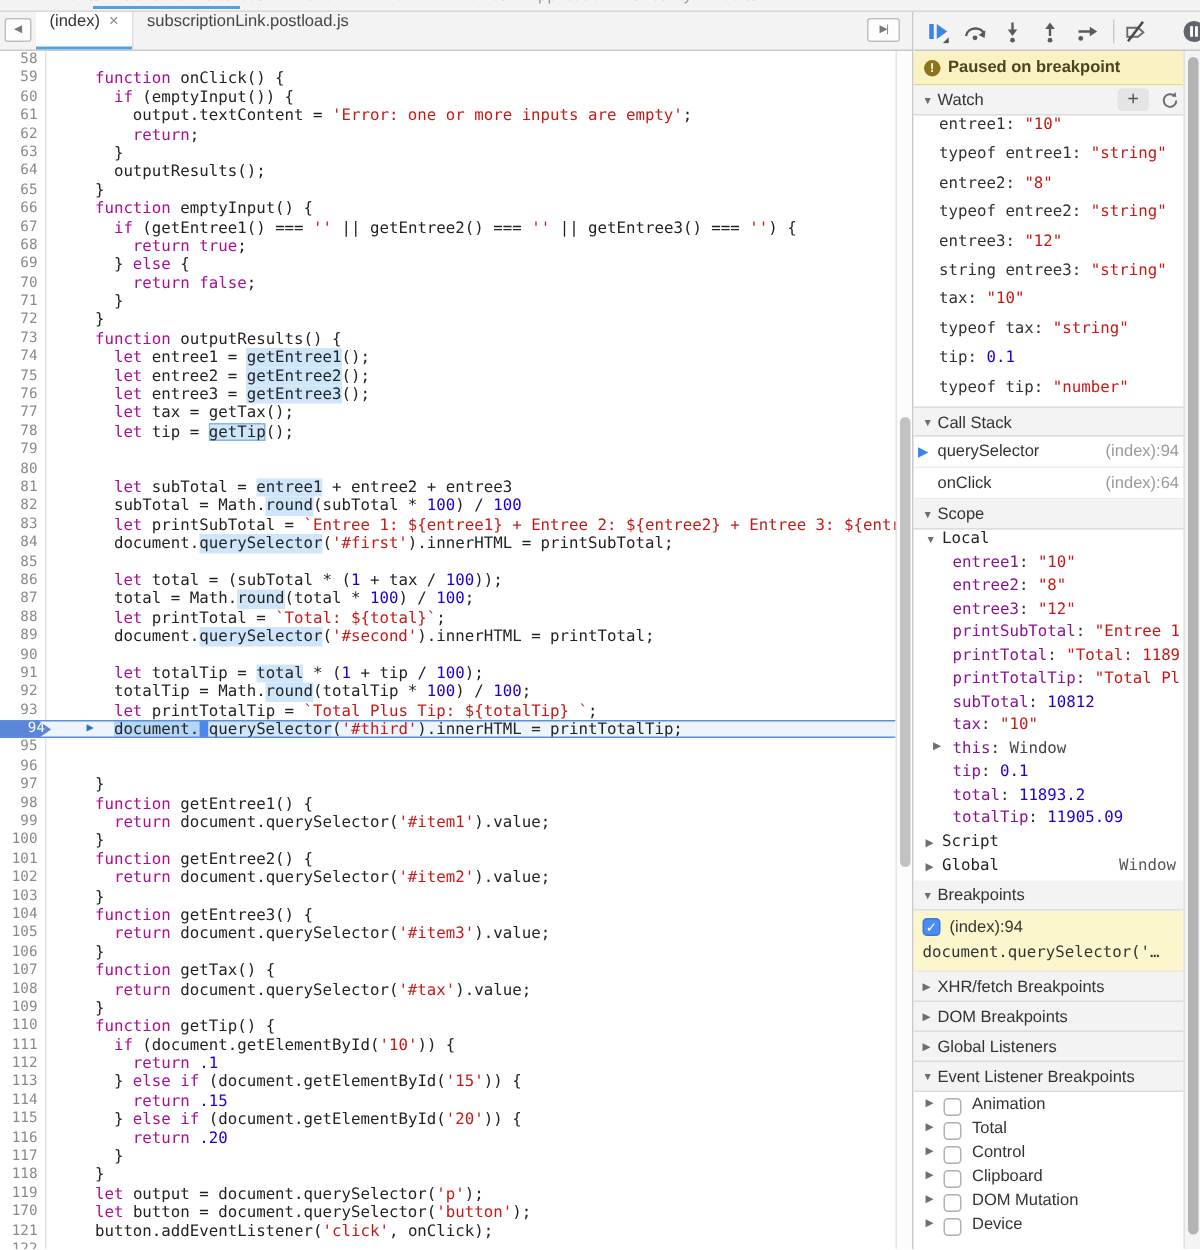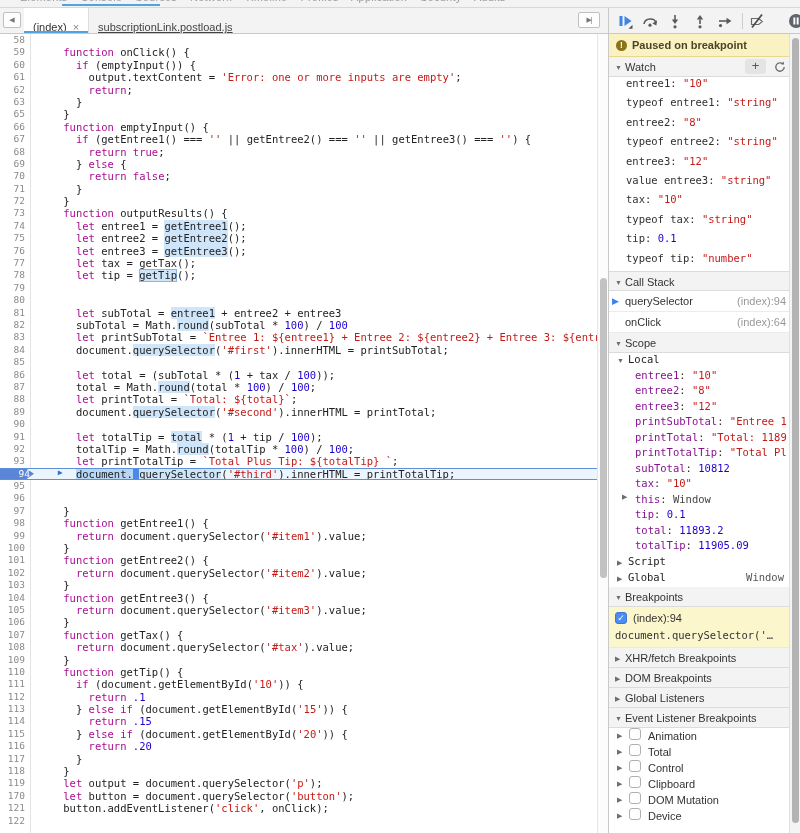--- a/index.html
+++ b/index.html
@@ -11,21 +11,21 @@
   .topstrip-text{position:absolute;left:20px;top:-9px;color:#9a9a9a;font-size:11px;letter-spacing:.2px;white-space:pre;}
   .topstrip-underline{position:absolute;left:62px;bottom:1px;width:98px;height:2px;background:#4fa3e2;}
   
   .mainrow{position:absolute;left:0;top:8px;width:800px;height:825px;display:flex;}
   
   .editor-pane{position:relative;width:608px;height:825px;background:#fff;box-sizing:border-box;}
   .tabbar{position:relative;height:26px;background:#f3f3f3;border-bottom:1px solid #c9c9c9;
     display:flex;align-items:stretch;box-sizing:border-box;}
   .navbtn{width:18px;height:16px;margin:4px 3px;border:1px solid #c0c0c0;border-radius:2px;background:#fdfdfd;
     color:#777;font-size:7px;line-height:14px;text-align:center;box-sizing:border-box;}
-  .tab{position:relative;display:flex;align-items:flex-end;padding:0 9px;color:#333;white-space:nowrap;text-decoration:underline;}
+  .tab{position:relative;display:flex;align-items:flex-start;padding:0 9px;color:#333;white-space:nowrap;}
   .tab.active{background:#fff;border-right:1px solid #ddd;}
   .tab.active::after{content:"";position:absolute;left:0;right:0;bottom:0;height:2px;background:#4fa3e2;}
   .tab .close{margin-left:6px;color:#888;font-size:11px;}
   .tab.plain{color:#444;}
   .tabspacer{flex:1;}
   .panelbtn{width:22px;height:16px;margin:4px 8px 4px 0;border:1px solid #c0c0c0;border-radius:2px;background:#fdfdfd;
     color:#777;font-size:7px;line-height:14px;text-align:center;box-sizing:border-box;letter-spacing:-1px;}
   
   .code{position:absolute;left:0;top:26px;width:597px;bottom:0;overflow:hidden;background:#fff;}
   .gutterline{position:absolute;left:30px;top:0;bottom:0;width:1px;background:#e3e3e3;}
@@ -82,21 +82,21 @@
   .scope-item{position:relative;height:15.5px;line-height:15.5px;padding-left:26px;
     font:10.5px "DejaVu Sans Mono",monospace;white-space:pre;overflow:hidden;}
   .scope-item .tri{position:absolute;left:13px;font-size:7px;color:#6e6e6e;font-family:"Liberation Sans",sans-serif;}
   .pname{color:#881391;}
   .bp-entry{background:#fcf6cd;padding:3px 6px 4px 6px;border-bottom:1px solid #e8e8e8;}
   .bp-line1{height:17px;display:flex;align-items:center;}
   .bp-line2{font:10.5px "DejaVu Sans Mono",monospace;color:#333;white-space:pre;overflow:hidden;height:16px;line-height:16px;}
   .cbx{width:12px;height:12px;border:1px solid #b0b0b0;border-radius:3px;background:#fff;box-sizing:border-box;
     margin-right:6px;flex:0 0 auto;}
   .cbx.checked{background:#4b8bf4;border-color:#3a78d6;color:#fff;font-size:9px;line-height:10px;text-align:center;}
-  .elb-row{height:16px;line-height:16px;padding-left:8px;display:flex;align-items:flex-start;color:#333;}
+  .elb-row{height:16px;line-height:16px;padding-left:8px;display:flex;align-items:flex-end;color:#333;}
   .elb-row .tri{font-size:7px;color:#6e6e6e;width:12px;flex:0 0 auto;}
   .elb-row .cbx{margin-right:7px;}
   .sidescroll{position:absolute;right:0;top:26px;width:11px;bottom:0;background:#f4f4f4;border-left:1px solid #e0e0e0;box-sizing:border-box;}
   .sidescroll .thumb{position:absolute;left:2px;width:7px;top:4px;height:calc(100% - 14px);background:#b3b3b3;border-radius:4px;}
 </style>
 </head>
 <body>
 
 <div class="devtools">
 
@@ -138,20 +138,24 @@
             <span class="gut">61</span>
             <span class="ct"><span class="txt">        output.textContent = <span class="s">'Error: one or more inputs are empty'</span>;</span></span>
           </div>
           <div class="cl">
             <span class="gut">62</span>
             <span class="ct"><span class="txt">        <span class="k">return</span>;</span></span>
           </div>
           <div class="cl">
             <span class="gut">63</span>
             <span class="ct"><span class="txt">      }</span></span>
+          </div>
+          <div class="cl">
+            <span class="gut">64</span>
+            <span class="ct"><span class="txt">      outputResults();</span></span>
           </div>
           <div class="cl">
             <span class="gut">65</span>
             <span class="ct"><span class="txt">    }</span></span>
           </div>
           <div class="cl">
             <span class="gut">66</span>
             <span class="ct"><span class="txt">    <span class="k">function</span> emptyInput() {</span></span>
           </div>
           <div class="cl">
@@ -437,21 +441,21 @@
             <path d="M9.6 0.4 L10.2 3.6 L7.0 3.2 Z" fill="#6c6c6c"></path>
           </svg>
         </span>
       </div>
       <div class="watch-list" id="watch-list">
           <div class="watch-row"><span>entree1</span>: <span class="v-str">"10"</span></div>
           <div class="watch-row"><span>typeof entree1</span>: <span class="v-str">"string"</span></div>
           <div class="watch-row"><span>entree2</span>: <span class="v-str">"8"</span></div>
           <div class="watch-row"><span>typeof entree2</span>: <span class="v-str">"string"</span></div>
           <div class="watch-row"><span>entree3</span>: <span class="v-str">"12"</span></div>
-          <div class="watch-row"><span>value entree3</span>: <span class="v-str">"string"</span></div>
+          <div class="watch-row"><span>string entree3</span>: <span class="v-str">"string"</span></div>
           <div class="watch-row"><span>tax</span>: <span class="v-str">"10"</span></div>
           <div class="watch-row"><span>typeof tax</span>: <span class="v-str">"string"</span></div>
           <div class="watch-row"><span>tip</span>: <span class="v-num">0.1</span></div>
           <div class="watch-row"><span>typeof tip</span>: <span class="v-str">"number"</span></div>
         </div>
 
       <div class="sec-header bordertop">
         <span class="tri">▼</span><span>Call Stack</span>
       </div>
       <div id="cs-list">

